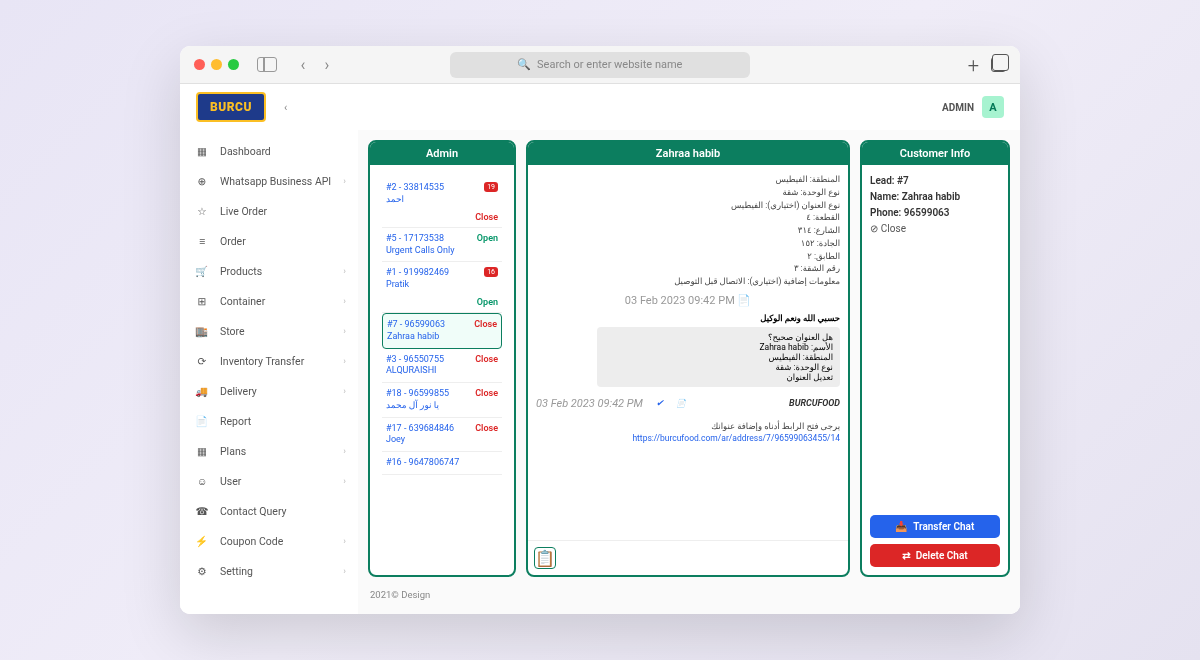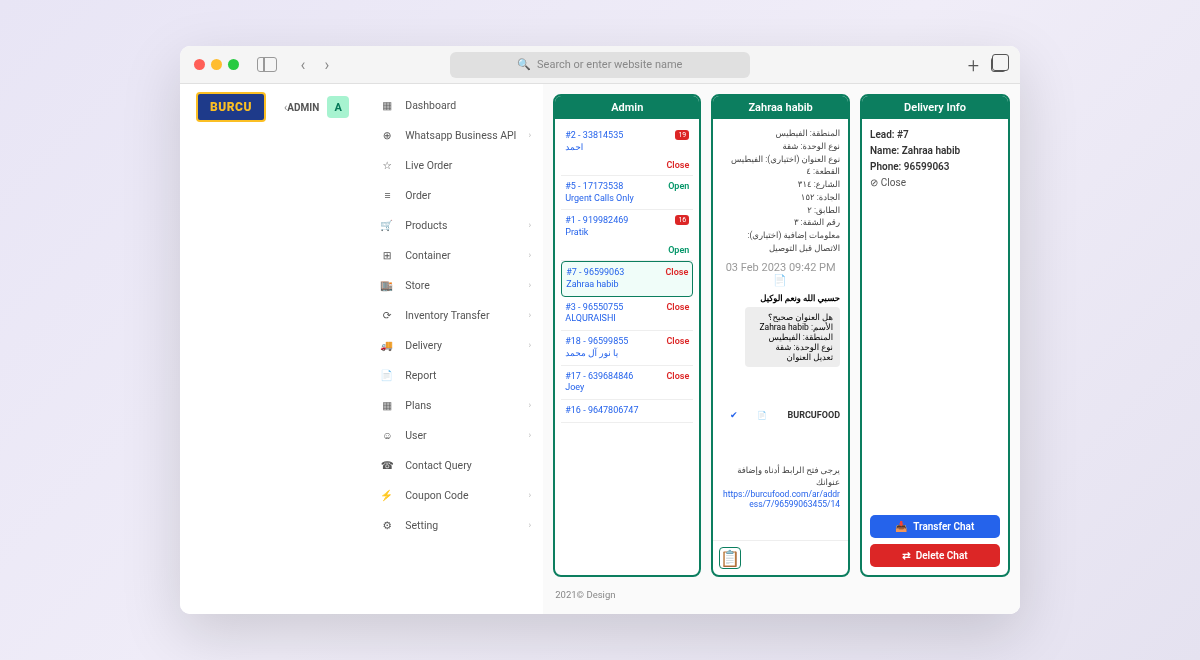--- a/index.html
+++ b/index.html
@@ -13,55 +13,55 @@
 .traffic-dot.green{background:#28ca42;}
 .panel-icon{width:20px;height:15px;border:1.5px solid #999;border-radius:3px;position:relative;margin-left:10px;}
 .panel-icon::before{content:'';position:absolute;left:5px;top:0;bottom:0;width:1.5px;background:#999;}
 .nav-arrows{display:flex;gap:4px;margin-left:8px;}
 .nav-arrow{width:20px;height:20px;display:flex;align-items:center;justify-content:center;color:#888;font-size:16px;cursor:pointer;}
 .url-bar{flex:1;max-width:300px;background:#e0e0e0;border-radius:6px;height:26px;display:flex;align-items:center;justify-content:center;gap:6px;color:#888;font-size:11px;margin:0 auto;}
 .top-right{display:flex;gap:12px;margin-left:auto;align-items:center;}
 .plus-icon{font-size:20px;color:#555;font-weight:300;cursor:pointer;}
 .copy-icon{width:15px;height:15px;border:1.5px solid #555;border-radius:3px;position:relative;}
 .copy-icon::before{content:'';position:absolute;width:15px;height:15px;border:1.5px solid #555;border-radius:3px;top:-4px;right:-4px;background:#f5f5f5;}
-.app{flex:1;display:flex;flex-direction:row;background:#fff;overflow:hidden;}
+.app{flex:1;display:flex;flex-direction:column;background:#fff;overflow:hidden;}
 .app-header{height:46px;display:flex;align-items:center;padding:0 16px;justify-content:space-between;}
 .logo{width:70px;height:30px;background:#1e3a8a;border-radius:4px;position:relative;display:flex;align-items:center;justify-content:center;border:2px solid #fbbf24;}
 .logo-text{color:#fbbf24;font-weight:900;font-size:12px;letter-spacing:0.5px;}
 .collapse-btn{color:#888;cursor:pointer;margin-left:18px;font-size:11px;}
 .user-area{display:flex;align-items:center;gap:8px;}
 .user-label{color:#555;font-size:10px;font-weight:700;}
 .avatar{width:22px;height:22px;background:#a7f3d0;border-radius:4px;display:flex;align-items:center;justify-content:center;color:#047857;font-weight:700;font-size:11px;}
 .app-body{flex:1;display:flex;overflow:hidden;background:#fafafa;}
 .sidebar{width:178px;background:#fff;padding:6px 0;overflow:auto;}
 .sidebar-item{display:flex;align-items:center;padding:7px 14px;color:#555;font-size:10.5px;cursor:pointer;position:relative;}
 .sb-icon{width:16px;height:16px;margin-right:10px;display:flex;align-items:center;justify-content:center;}
 .sb-chevron{position:absolute;right:12px;color:#bbb;font-size:9px;}
 .main{flex:1;padding:10px;display:flex;flex-direction:column;gap:8px;overflow:hidden;}
 .panels{flex:1;display:flex;gap:10px;overflow:hidden;}
 .panel{background:#fff;border:2px solid #0c7e5f;border-radius:8px;display:flex;flex-direction:column;overflow:hidden;}
 .panel-header{background:#0c7e5f;color:#fff;text-align:center;padding:5px;font-size:11px;font-weight:600;}
-.panel-body{flex:1;overflow:auto;padding:6px;}
+.panel-body{flex:1;overflow:auto;padding:12px;}
 .admin-panel{width:148px;}
 .chat-panel{flex:1;}
 .info-panel{width:150px;}
 .lead-item{padding:5px 4px;border-bottom:1px solid #eee;font-size:9px;display:flex;justify-content:space-between;align-items:flex-start;gap:4px;cursor:pointer;}
 .lead-item.active{border:1.5px solid #0c7e5f;border-radius:4px;background:#f0fdf9;}
 .lead-left{color:#2563eb;line-height:1.3;}
 .lead-status{font-size:9px;font-weight:600;}
 .lead-status.close{color:#dc2626;}
 .lead-status.open{color:#059669;}
 .badge{background:#dc2626;color:#fff;font-size:7px;padding:1px 3px;border-radius:3px;}
 .lead-right{display:flex;flex-direction:column;align-items:flex-end;gap:20px;}
 .chat-body{padding:8px;font-size:8.5px;}
 .chat-line{text-align:right;color:#444;line-height:1.5;direction:rtl;}
 .chat-date{color:#999;font-size:11px;text-align:center;margin:6px 0;}
 .chat-bubble{background:#ededed;border-radius:4px;padding:5px 7px;margin:4px 0 4px auto;max-width:80%;font-size:8.5px;direction:rtl;}
 .chat-bold{font-weight:700;text-align:right;direction:rtl;}
-.chat-link-row{display:flex;justify-content:flex-end;align-items:center;gap:20px;margin:10px 0;}
+.chat-link-row{display:flex;justify-content:flex-end;align-items:center;gap:13px;margin:4px 0;font-style:italic;}
 .chat-link{color:#2563eb;font-size:8.5px;text-align:right;word-break:break-all;}
 .burcu-label{color:#333;font-size:9px;font-weight:700;}
 .verify{color:#2563eb;font-size:9px;}
 .chat-footer{padding:6px;border-top:1px solid #eee;display:flex;justify-content:flex-start;}
 .clip-btn{width:22px;height:22px;border:1px solid #0c7e5f;border-radius:4px;display:flex;align-items:center;justify-content:center;color:#0c7e5f;cursor:pointer;}
 .info-body{padding:8px;font-size:10px;color:#333;line-height:1.6;font-weight:600;}
 .close-link{color:#555;font-weight:400;cursor:pointer;}
 .info-actions{padding:8px;display:flex;flex-direction:column;gap:6px;margin-top:auto;}
 .btn{padding:6px;border:none;border-radius:5px;color:#fff;font-size:10px;font-weight:600;cursor:pointer;display:flex;align-items:center;justify-content:center;gap:5px;}
 .btn-transfer{background:#2563eb;}
@@ -295,21 +295,21 @@
               </div>
               <div class="chat-line">يرجى فتح الرابط أدناه وإضافة عنوانك</div>
               <div class="chat-link">https://burcufood.com/ar/address/7/96599063455/14</div>
             </div>
             <div class="chat-footer">
               <div class="clip-btn">📋</div>
             </div>
           </div>
 
           <div class="panel info-panel">
-            <div class="panel-header">Delivery Info</div>
+            <div class="panel-header">Customer Info</div>
             <div class="info-body">
               <div>Lead: #7</div>
               <div>Name: Zahraa habib</div>
               <div>Phone: 96599063</div>
               <div class="close-link">⊘ <span>Close</span></div>
             </div>
             <div class="info-actions">
               <button class="btn btn-transfer">
                 <span>📥</span>
                 <span>Transfer Chat</span>

